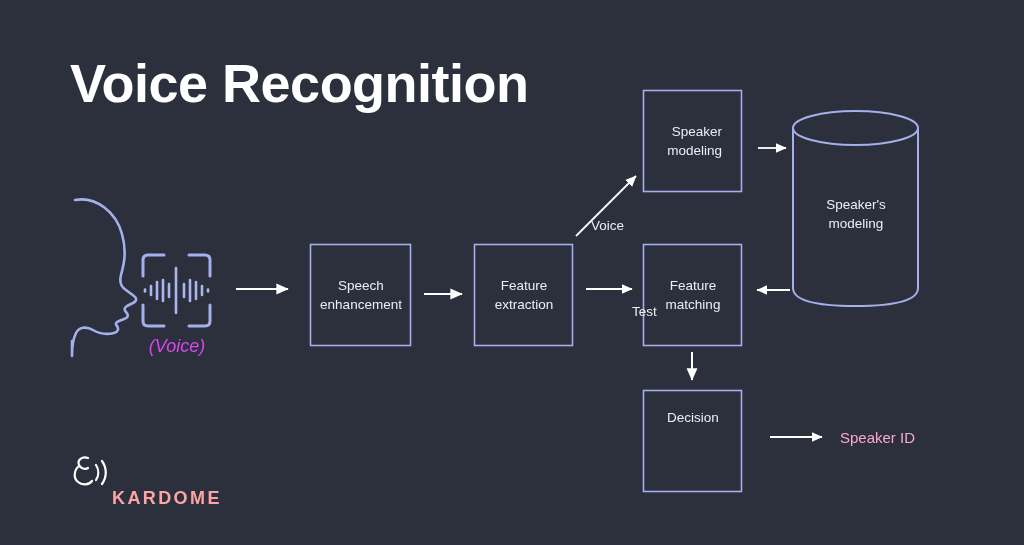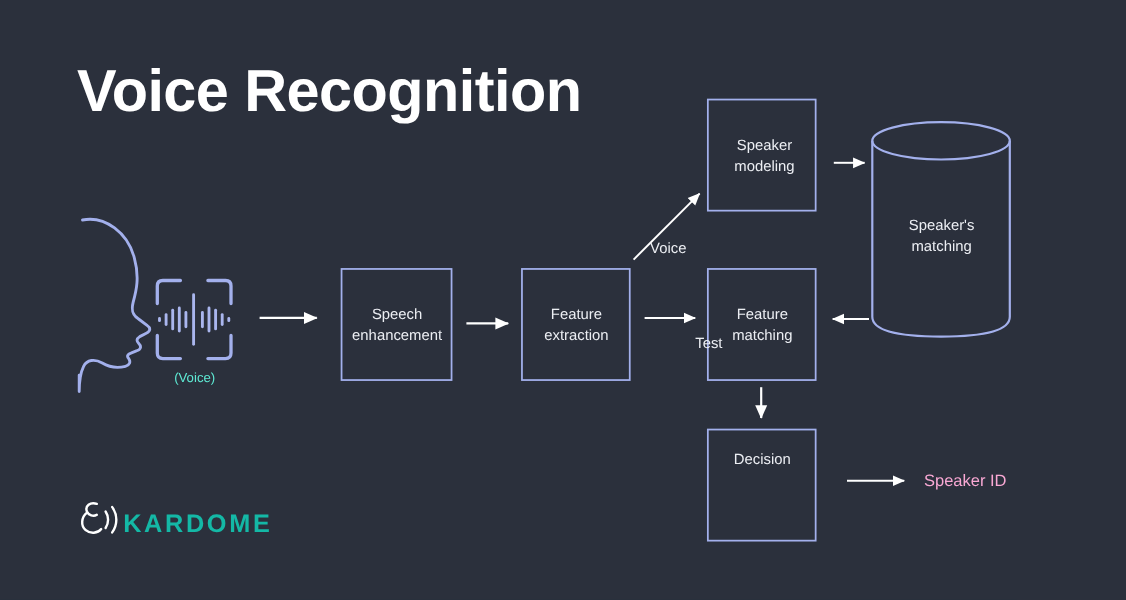--- a/index.html
+++ b/index.html
@@ -52,32 +52,33 @@
   }
   .out-label {
     position: absolute;
     color: #f9a8d4;
     font-size: 15px;
     font-family: "Liberation Sans", sans-serif;
     white-space: nowrap;
   }
   .voice-caption {
     position: absolute;
-    color: #5eead4;
-    font-size: 12px;
+    color: #d946ef;
+    font-size: 18px;
     font-family: "Liberation Sans", sans-serif;
     text-align: center;
     white-space: nowrap;
+    font-style: italic;
   }
   .brand-wordmark {
     position: absolute;
     left: 112px;
-    top: 463px;
-    color: #14b8a6;
-    font-size: 23px;
+    top: 488px;
+    color: #fca5a5;
+    font-size: 18px;
     font-weight: bold;
     letter-spacing: 2.4px;
     font-family: "Liberation Sans", sans-serif;
     white-space: nowrap;
   }
   .hit {
     position: absolute;
   }
 </style>
 </head>
@@ -169,28 +170,28 @@
       <path d="M 102 461 C 107 468, 107 477, 102 484" fill="none" stroke="#ffffff" stroke-width="2.2" stroke-linecap="round"></path>
     </g>
   </svg>
 
   <div class="node-label" style="left:305px; top:276px; width:112px;">Speech
 enhancement</div>
 
   <div class="node-label" style="left:469px; top:276px; width:110px;">Feature
 extraction</div>
 
-  <div class="node-label" style="left:640px; top:122px; width:110px;">Speaker
+  <div class="node-label" style="left:612px; top:122px; width:110px;text-align:right;">Speaker
 modeling</div>
 
   <div class="node-label" style="left:638px; top:276px; width:110px;">Feature
 matching</div>
 
   <div class="node-label" style="left:798px; top:195px; width:116px;">Speaker's
-matching</div>
+modeling</div>
 
   <div class="node-label" style="left:638px; top:408px; width:110px;">Decision</div>
 
   <div class="edge-label" style="left:591px; top:218px;">Voice</div>
 
   <div class="edge-label" style="left:616px; top:304px;margin-left:16px;">Test</div>
 
   <div class="out-label" style="left:840px; top:429px;">Speaker ID</div>
 
   <div class="voice-caption" style="left:131px; top:336px; width:92px;">(Voice)</div>

